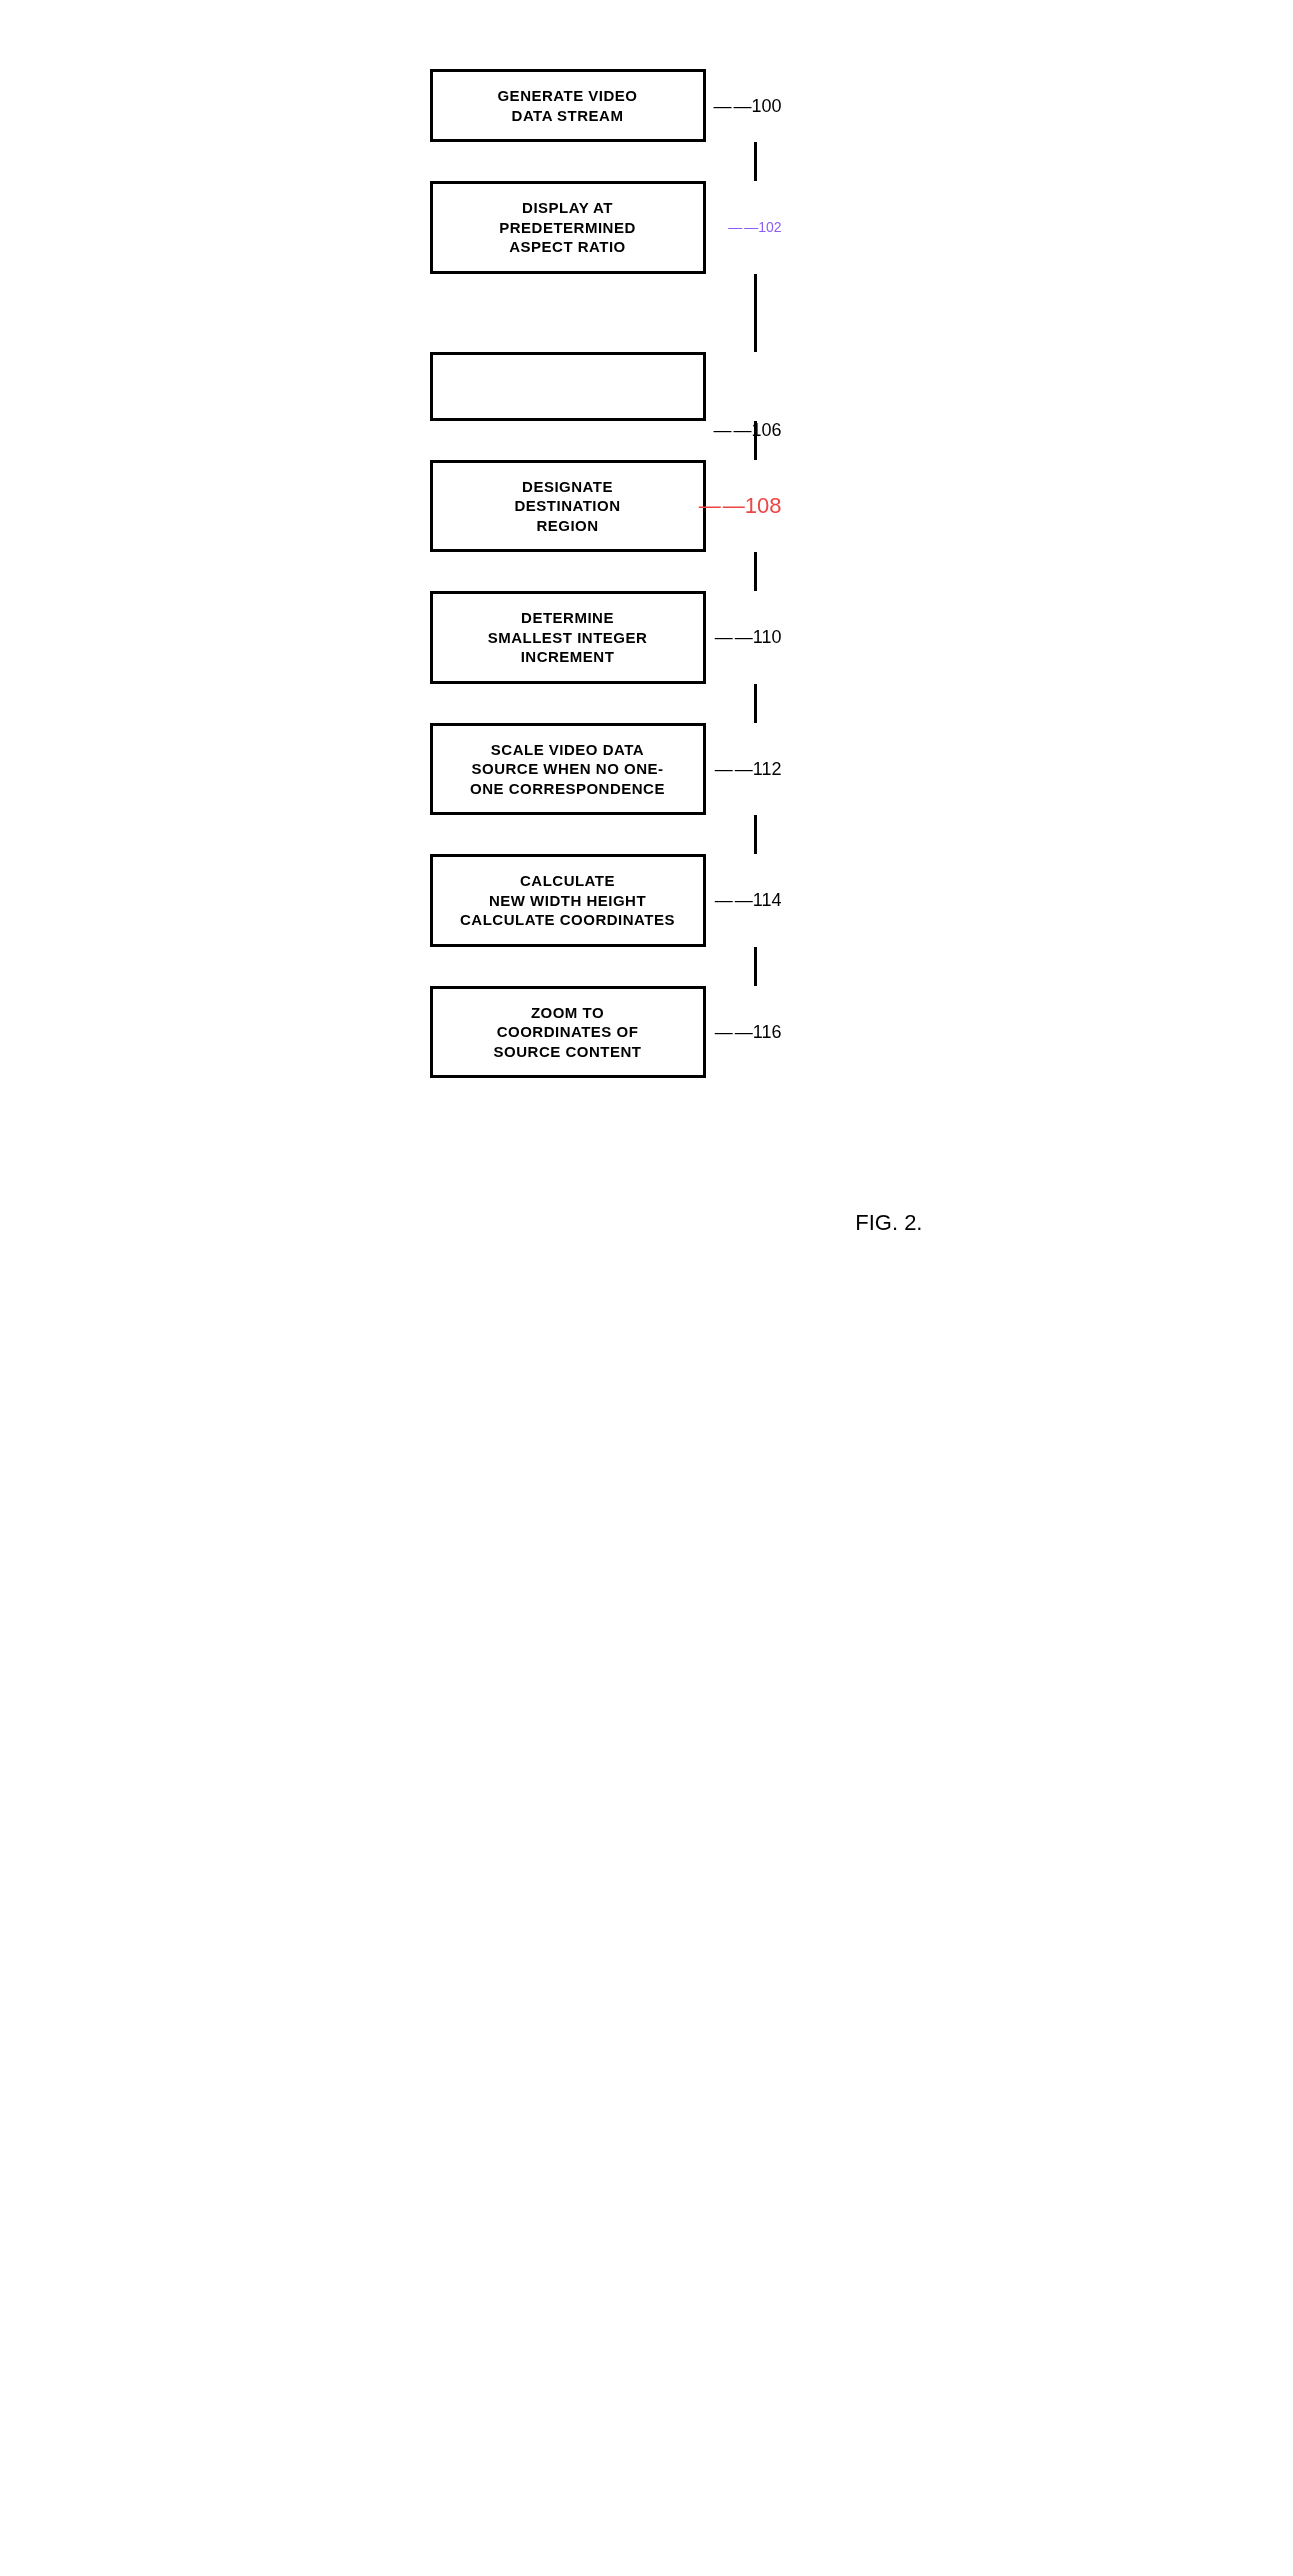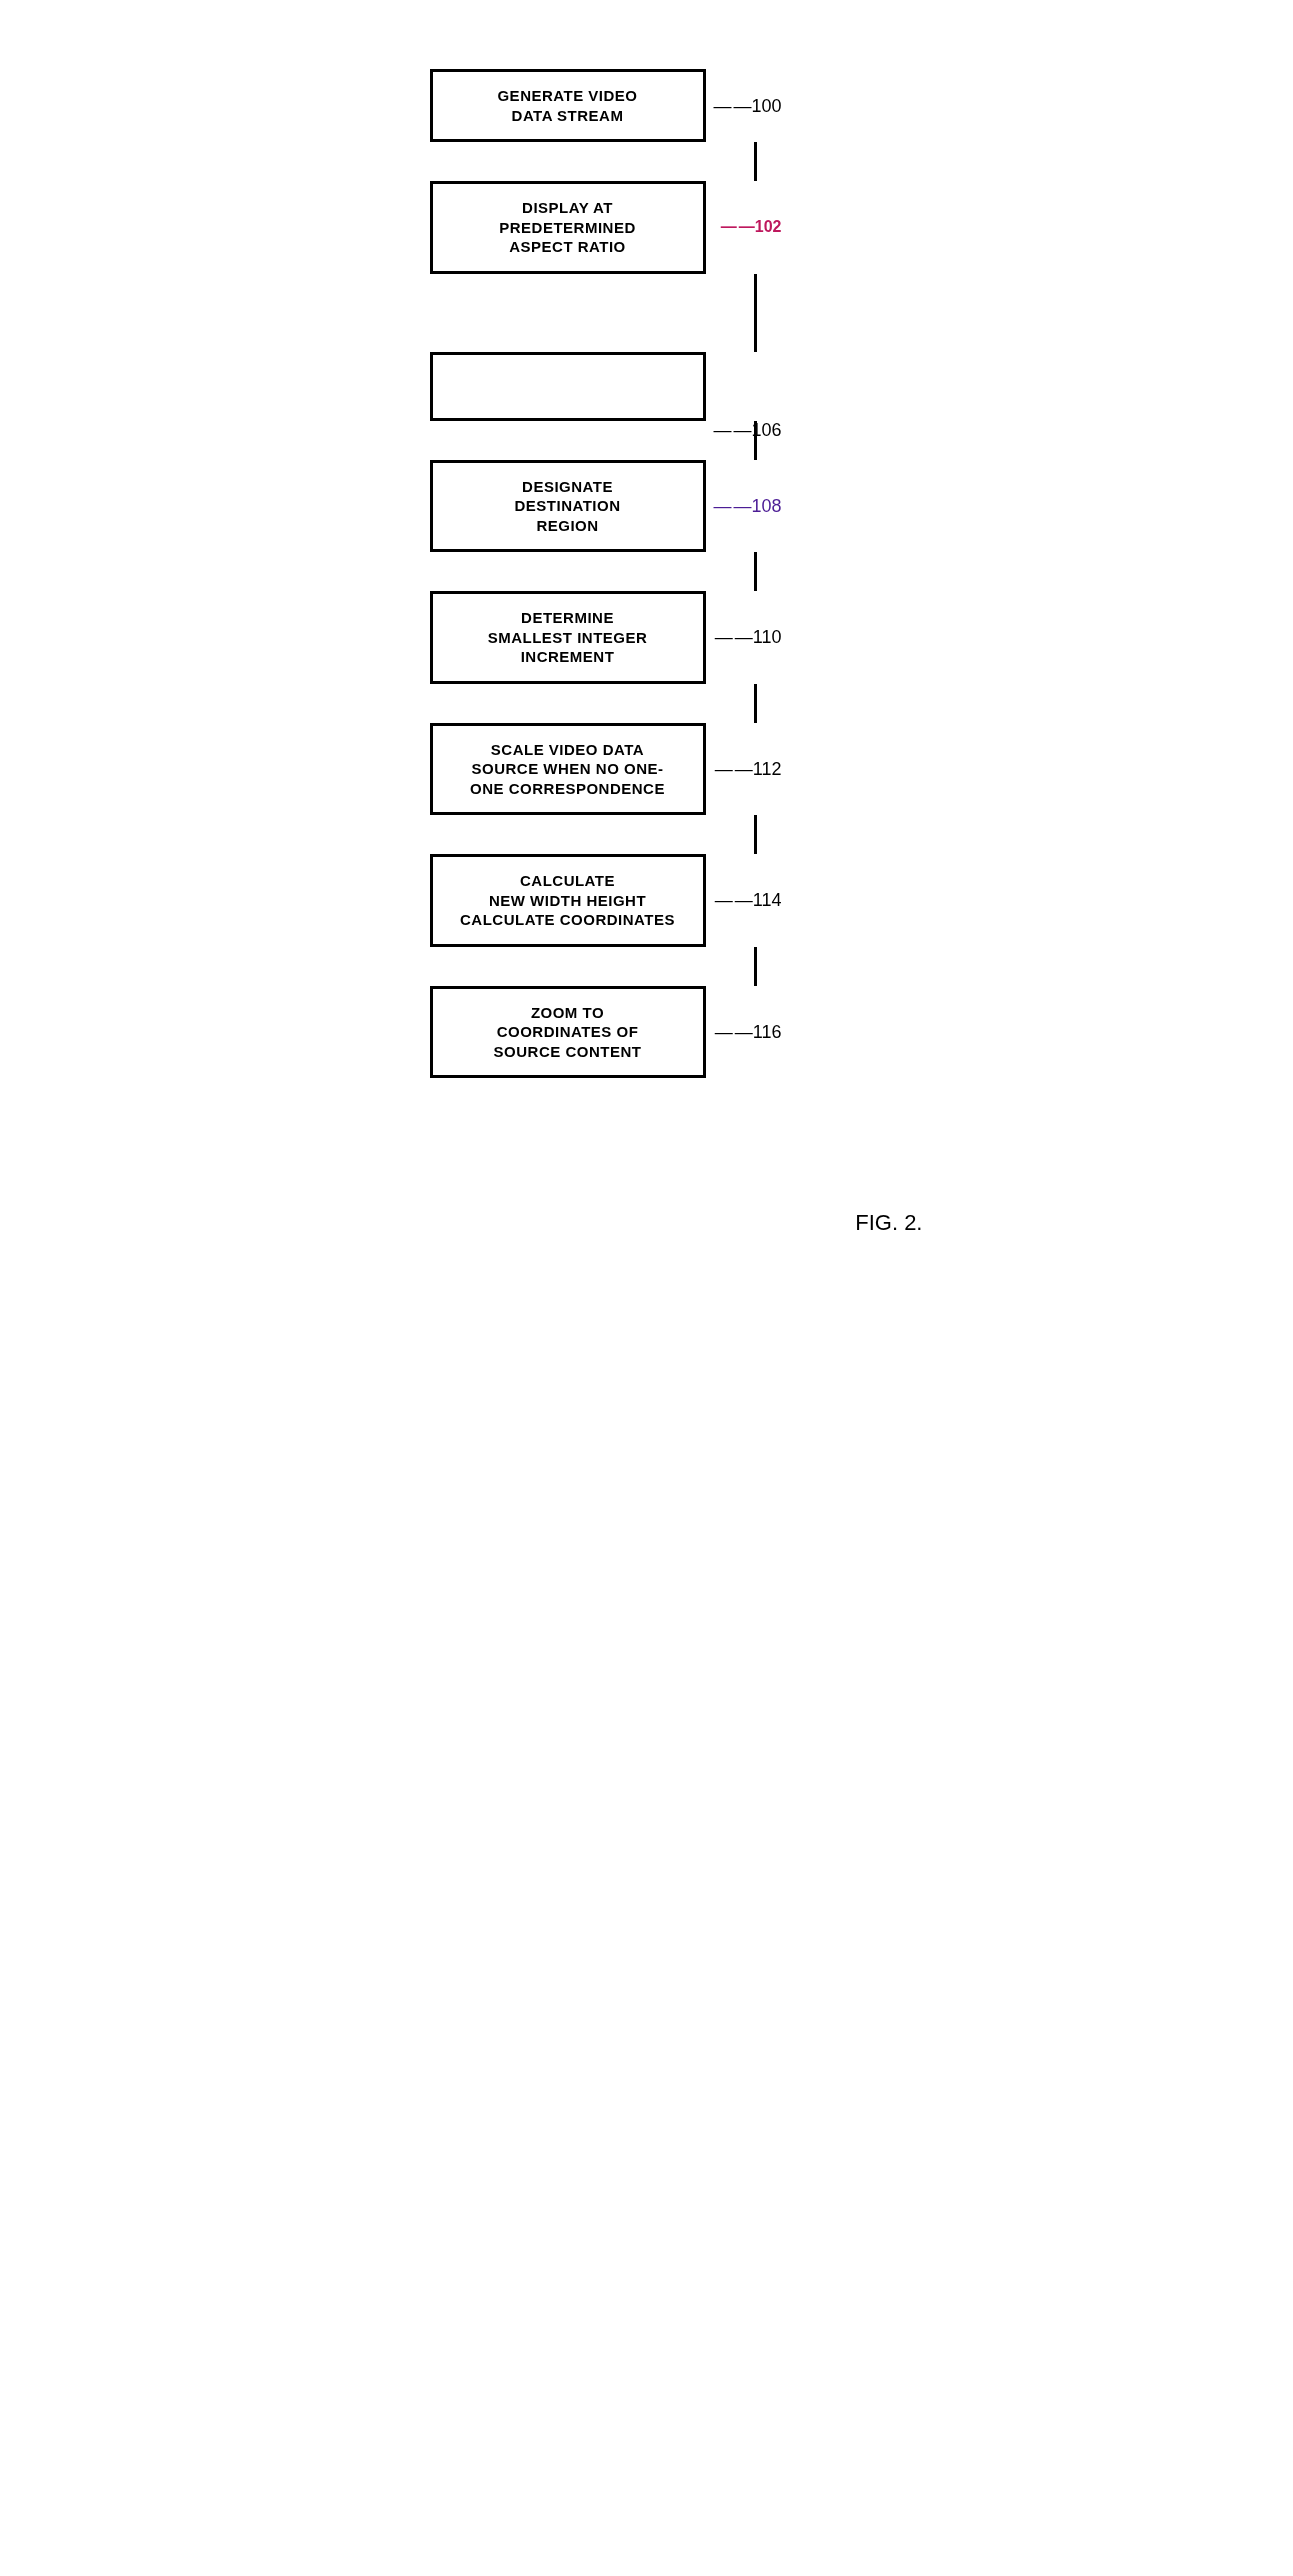--- a/index.html
+++ b/index.html
@@ -124,41 +124,41 @@
           </div>
         </div>
       </div>
       <div class="connector-line"></div>
       <div class="flow-item">
         <div class="box-wrapper">
           <div class="box">
             <div class="box-label" style="white-space: pre-line;">DISPLAY AT
 PREDETERMINED
 ASPECT RATIO</div>
-            <div class="step-number" style="position: absolute; right: -79px; top: 50%; transform: translateY(-50%); font-family: Arial, sans-serif; font-weight: 700; font-size: 16px; color: #be185d; white-space: nowrap;">—102</div>
+            <div class="step-number" style="position: absolute; right: -79px; top: 50%; transform: translateY(-50%); font-family: Arial, sans-serif; font-weight: 400; font-size: 14px; color: #8b5cf6; white-space: nowrap;">—102</div>
           </div>
         </div>
       </div>
       <div class="connector-line"></div>
       <div class="connector-line"></div>
       <div class="flow-item">
         <div class="box-wrapper">
           <div class="box">
             <div class="step-number" style="position: absolute; right: -79px; top: 50%; transform: translateY(-50%); font-family: Arial, sans-serif; font-weight: 400; font-size: 18px; color: rgb(0, 0, 0); white-space: nowrap; margin-top: 44px;">—106</div>
           </div>
         </div>
       </div>
       <div class="connector-line"></div>
       <div class="flow-item">
         <div class="box-wrapper">
           <div class="box">
             <div class="box-label" style="white-space: pre-line;">DESIGNATE
 DESTINATION
 REGION</div>
-            <div class="step-number" style="position: absolute; right: -79px; top: 50%; transform: translateY(-50%); font-family: Arial, sans-serif; font-weight: 400; font-size: 18px; color: #4c1d95; white-space: nowrap;">—108</div>
+            <div class="step-number" style="position: absolute; right: -79px; top: 50%; transform: translateY(-50%); font-family: Arial, sans-serif; font-weight: 400; font-size: 22px; color: #ef4444; white-space: nowrap;">—108</div>
           </div>
         </div>
       </div>
       <div class="connector-line"></div>
       <div class="flow-item">
         <div class="box-wrapper">
           <div class="box">
             <div class="box-label" style="white-space: pre-line;">DETERMINE
 SMALLEST INTEGER
 INCREMENT</div>

